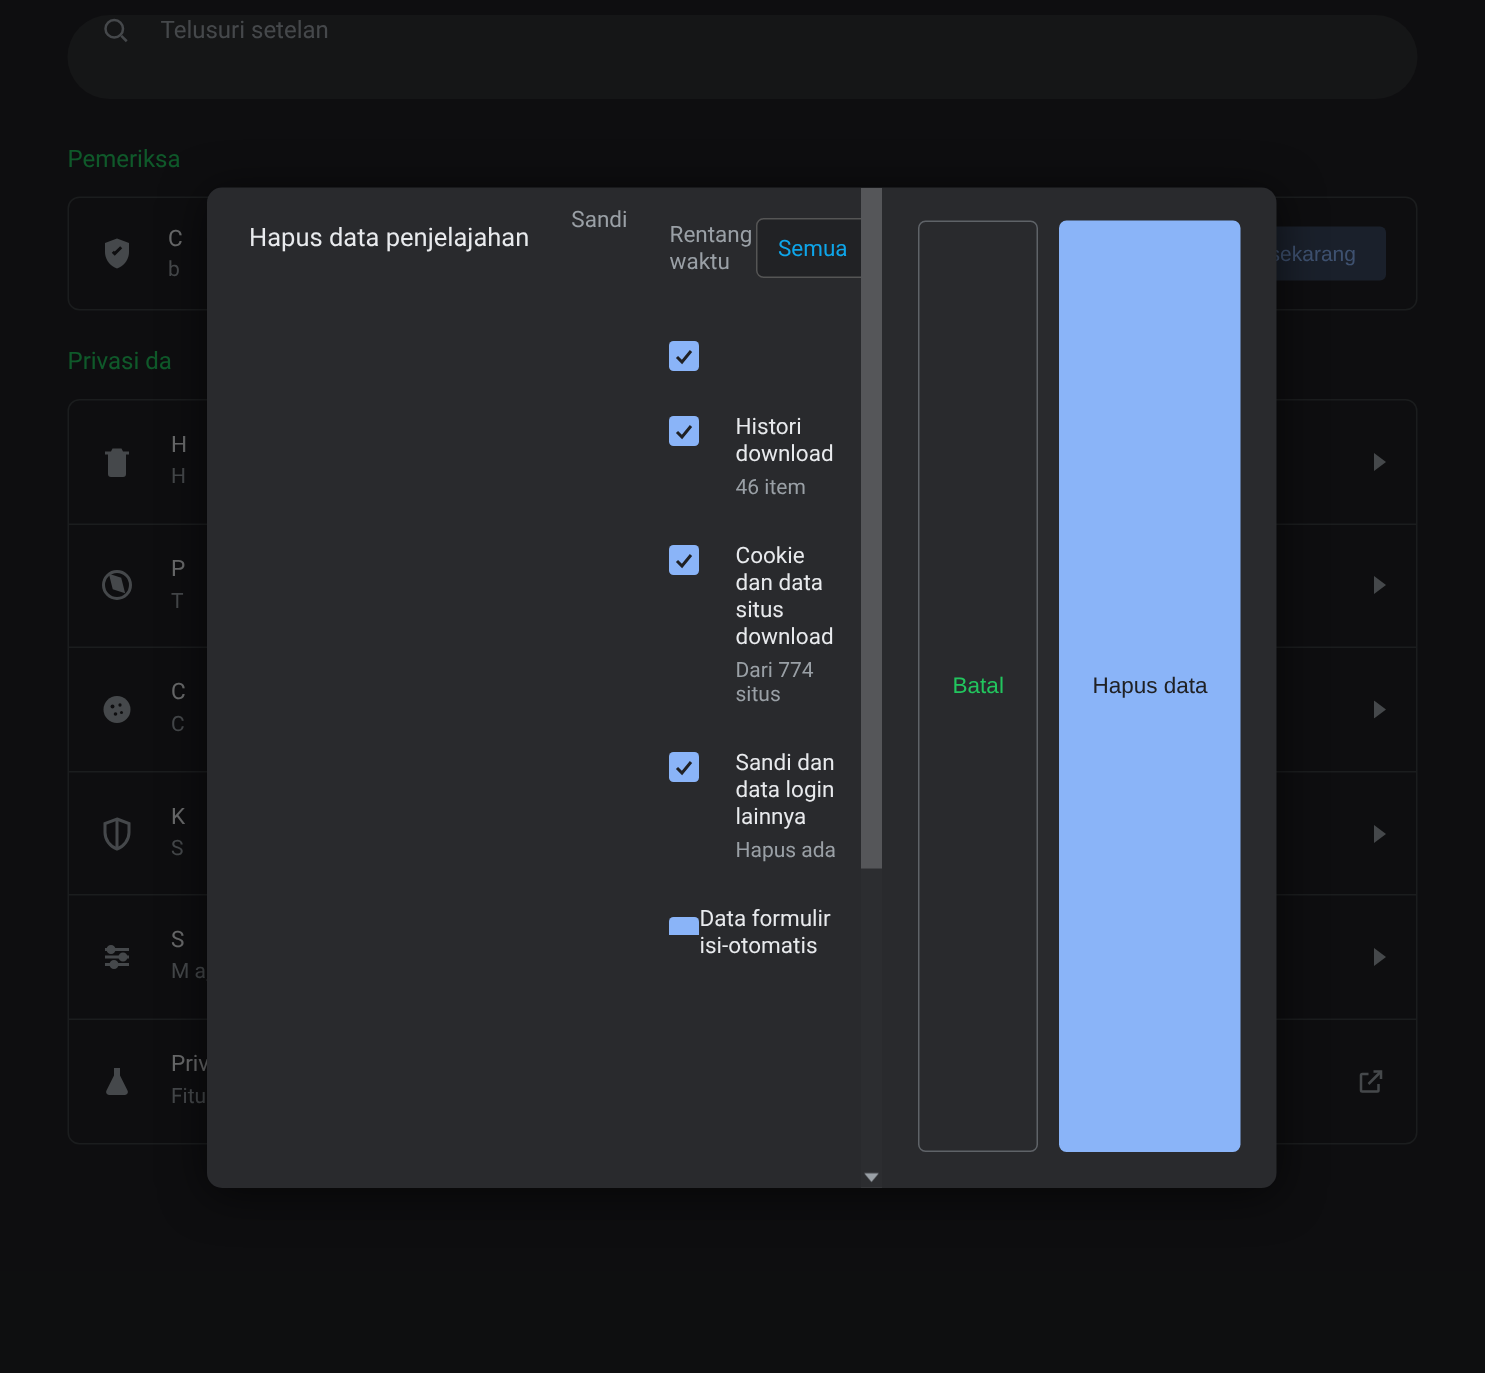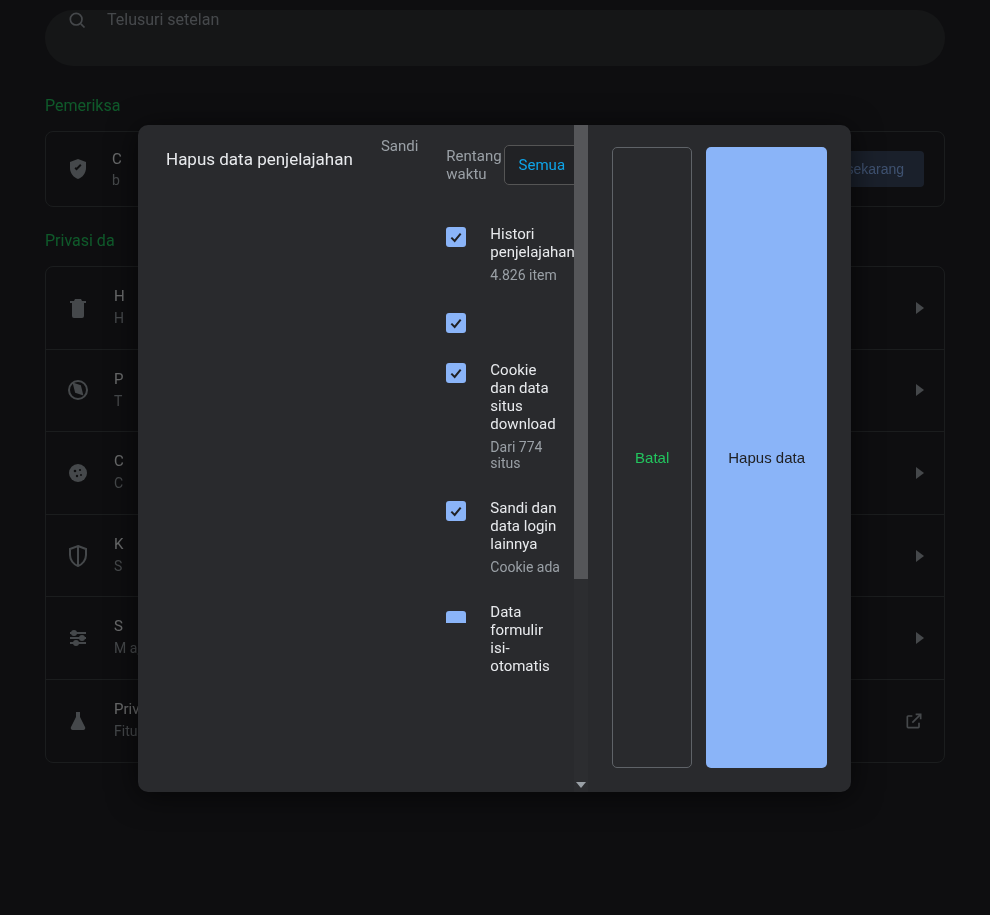--- a/index.html
+++ b/index.html
@@ -130,21 +130,21 @@
 .cb {
   width:20px; height:20px; border-radius:3px;
   background:#8ab4f8;
   display:flex; align-items:center; justify-content:center;
   margin-top:2px;
   flex-shrink:0;
 }
 .cb svg{ width:16px; height:16px;}
 .opt-title{ font-size:15px; color:#e8eaed;}
 .opt-sub{ font-size:14px; color:#9aa0a6; margin-top:6px;}
-.truncated-row { display:flex; align-items:center; gap:24px; padding-top:14px;}
+.truncated-row { display:flex; align-items:center; padding-top:14px;}
 .cb-partial {
   width:20px; height:12px; background:#8ab4f8; border-radius:3px 3px 0 0;
   margin-top:8px; flex-shrink:0; align-self:flex-start;
 }
 .dialog-footer{
   display:flex; justify-content:flex-end; gap:14px;
   padding:22px 24px 24px 24px;
 }
 .btn-cancel{
   background:transparent; color:#22c55e; border:1px solid #5f6368;
@@ -321,52 +321,52 @@
           </span>
         </div>
       </div>
 
       <div class="opt-row">
         <div class="cb">
           <svg viewBox="0 0 24 24" fill="none" stroke="#202124" stroke-width="3">
               <polyline points="5,13 10,18 19,7"></polyline>
             </svg>
         </div>
-        <div>
-          <div class="opt-title">Histori penjelajahan</div>
-          <div class="opt-sub">4.826 item</div>
-        </div>
       </div>
       <div class="opt-row">
         <div class="cb">
           <svg viewBox="0 0 24 24" fill="none" stroke="#202124" stroke-width="3">
               <polyline points="5,13 10,18 19,7"></polyline>
             </svg>
         </div>
+        <div>
+          <div class="opt-title">Histori download</div>
+          <div class="opt-sub">46 item</div>
+        </div>
       </div>
       <div class="opt-row">
         <div class="cb">
           <svg viewBox="0 0 24 24" fill="none" stroke="#202124" stroke-width="3">
               <polyline points="5,13 10,18 19,7"></polyline>
             </svg>
         </div>
         <div>
           <div class="opt-title">Cookie dan data situs download</div>
           <div class="opt-sub">Dari 774 situs</div>
         </div>
       </div>
       <div class="opt-row">
         <div class="cb">
           <svg viewBox="0 0 24 24" fill="none" stroke="#202124" stroke-width="3">
               <polyline points="5,13 10,18 19,7"></polyline>
             </svg>
         </div>
         <div>
           <div class="opt-title">Sandi dan data login lainnya</div>
-          <div class="opt-sub">Cookie ada</div>
+          <div class="opt-sub">Hapus ada</div>
         </div>
       </div>
       <div class="truncated-row">
         <div class="cb-partial"></div>
         <div class="opt-title">Data formulir isi-otomatis</div>
       </div>
     </div>
     <div class="scrollbar-track">
       <div class="scrollbar-thumb"></div>
       <div class="scrollbar-dn">

